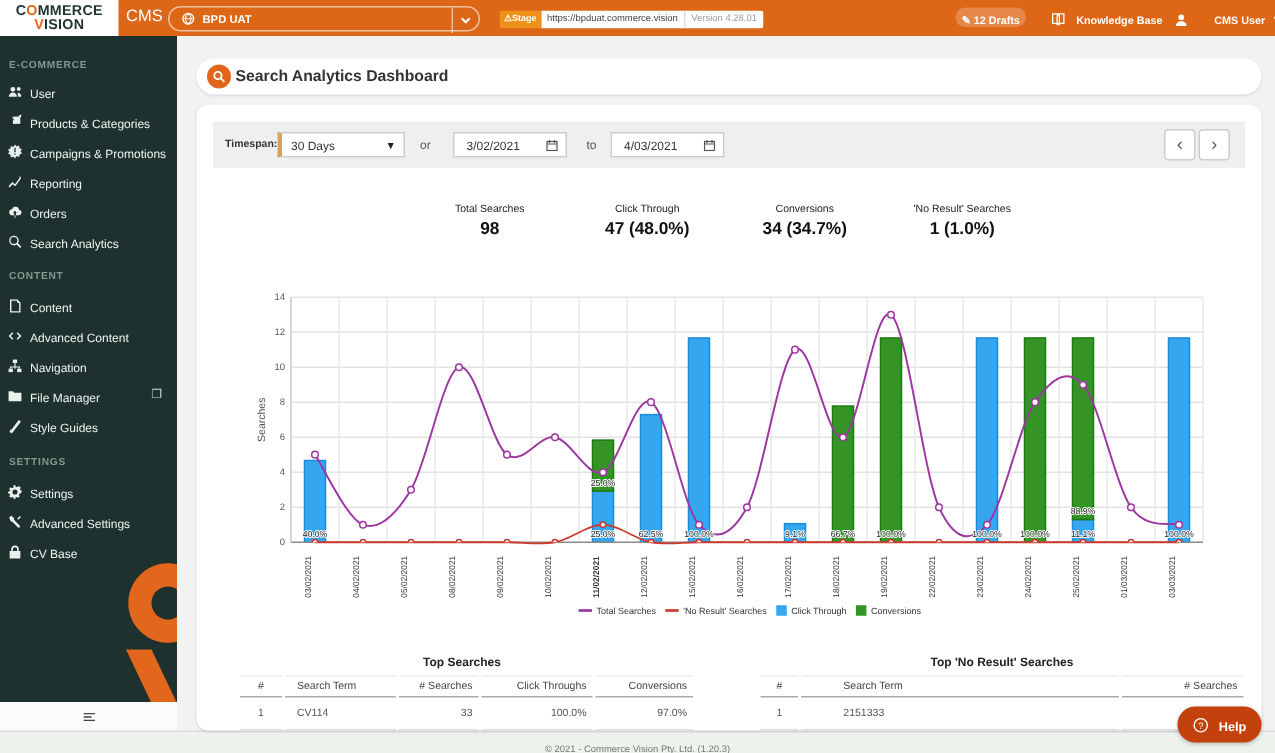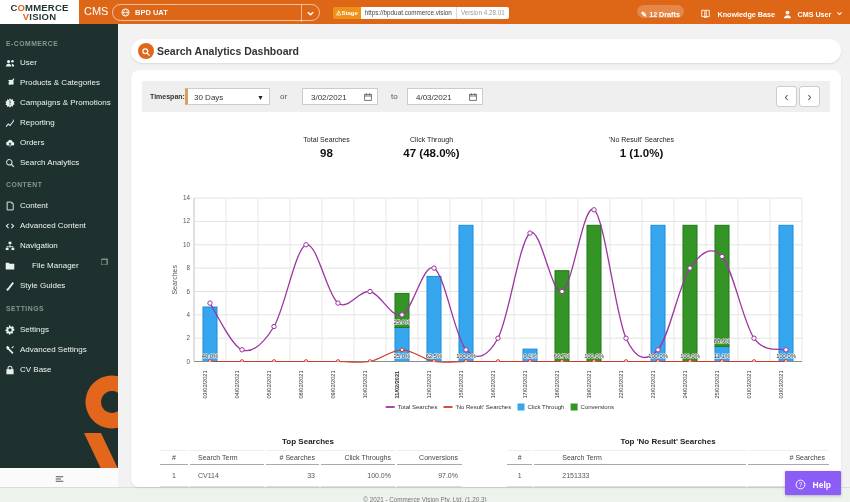--- a/index.html
+++ b/index.html
@@ -39,21 +39,21 @@
     <svg width="9" height="10" viewBox="0 0 12 13" style="vertical-align:-2px">
         <path d="M1 1.5h4a2 2 0 012 2v8a2 2 0 00-2-1.5H1zM11 1.5H7a2 2 0 00-2 2v8a2 2 0 012-1.5h4z" fill="none" stroke="#fff" stroke-width="1.2"></path>
       </svg>
     <span style="font-size:7.2px;font-weight:bold;color:#fff;margin-left:3px">Knowledge Base</span>
   </div>
   <div class="abs" style="left:783px;top:5px;height:13px;line-height:13px;white-space:nowrap">
     <svg width="9" height="9" viewBox="0 0 14 14" style="vertical-align:-1.5px">
         <circle cx="7" cy="4" r="3" fill="#fff"></circle>
         <path d="M1.5 13c0-3 2.4-5 5.5-5s5.5 2 5.5 5z" fill="#fff"></path>
       </svg>
-    <span style="font-size:7.2px;font-weight:bold;color:#fff;margin-left:1px">CMS User</span>
+    <span style="font-size:7.2px;font-weight:bold;color:#fff;margin-left:13px">CMS User</span>
     <svg width="7" height="7" viewBox="0 0 10 10" style="vertical-align:0">
         <path d="M2 3.5l3 3 3-3" fill="none" stroke="#fff" stroke-width="1.5"></path>
       </svg>
   </div>
 </div>
 
 <div class="abs" style="left:0;top:24px;width:118px;height:478px;background:#1e312f;overflow:hidden">
   <svg class="abs" style="left:0;top:0" width="118" height="478" xmlns="http://www.w3.org/2000/svg">
     <g fill="#e2661b">
       <path d="M112 351.5 a26.5 26.5 0 1 0 0.01 0 Z M112 367 a11 11 0 1 1 -0.01 0 Z" fill-rule="evenodd"></path>
@@ -99,21 +99,21 @@
     <div style="position:absolute;left:4px;top:212px;width:112px;height:16px;white-space:nowrap"><span style="display:inline-block;vertical-align:middle;width:12px;text-align:center"><svg width="10" height="10" viewBox="0 0 14 14" fill="#e8f1ec" xmlns="http://www.w3.org/2000/svg">
           <rect x="5" y="1" width="4" height="3.2"></rect>
           <rect x="1" y="9.5" width="4" height="3.2"></rect>
           <rect x="9" y="9.5" width="4" height="3.2"></rect>
           <path d="M6.5 4.2h1v2.3h-1z"></path>
           <path d="M2.5 7.5h9v1h-9z"></path>
           <path d="M2.5 7.5h1v2h-1zM10.5 7.5h1v2h-1zM6.5 6h1v3.5h-1z"></path>
         </svg></span><span style="vertical-align:middle;margin-left:4px;color:#eef4f0;font-size:8px">Navigation</span></div>
     <div style="position:absolute;left:4px;top:232px;width:112px;height:16px;white-space:nowrap"><span style="display:inline-block;vertical-align:middle;width:12px;text-align:center"><svg width="10" height="10" viewBox="0 0 14 14" fill="#e8f1ec" xmlns="http://www.w3.org/2000/svg">
           <path d="M1 2.5h4l1.5 1.5H13v8H1z"></path>
-        </svg></span><span style="vertical-align:middle;margin-left:16px;color:#eef4f0;font-size:8px">File Manager</span><span style="position:absolute;right:8px;top:2px;color:#cfd9d3;font-size:8px">❐</span></div>
+        </svg></span><span style="vertical-align:middle;margin-left:4px;color:#eef4f0;font-size:8px">File Manager</span><span style="position:absolute;right:8px;top:2px;color:#cfd9d3;font-size:8px">❐</span></div>
     <div style="position:absolute;left:4px;top:252px;width:112px;height:16px;white-space:nowrap"><span style="display:inline-block;vertical-align:middle;width:12px;text-align:center"><svg width="10" height="10" viewBox="0 0 14 14" fill="#e8f1ec" xmlns="http://www.w3.org/2000/svg">
           <path d="M2 12.5L10.5 1.5l2 1.5-8.5 11z"></path>
           <path d="M2 12.5l2.5-.8-1.9-1.4z"></path>
         </svg></span><span style="vertical-align:middle;margin-left:4px;color:#eef4f0;font-size:8px">Style Guides</span></div>
   <div class="abs" style="left:6px;top:281px;font-size:6.8px;font-weight:bold;color:#84988f;letter-spacing:.5px">SETTINGS</div>
   <div style="position:absolute;left:4px;top:296px;width:112px;height:16px;white-space:nowrap"><span style="display:inline-block;vertical-align:middle;width:12px;text-align:center"><svg width="10" height="10" viewBox="0 0 14 14" fill="#e8f1ec" xmlns="http://www.w3.org/2000/svg">
           <path d="M7 4.6A2.4 2.4 0 107 9.4 2.4 2.4 0 007 4.6zm5.5 3.6l-1.5.4a4 4 0 01-.4 1l.8 1.4-1.4 1.4-1.4-.8a4 4 0 01-1 .4L7.2 13.5H5.8l-.4-1.5a4 4 0 01-1-.4L3 12.4 1.6 11l.8-1.4a4 4 0 01-.4-1L.5 8.2V6.8l1.5-.4a4 4 0 01.4-1L1.6 4 3 2.6l1.4.8a4 4 0 011-.4L5.8.5h1.4l.4 1.5a4 4 0 011 .4L11 1.6 12.4 3l-.8 1.4a4 4 0 01.4 1l1.5.4z" fill-rule="evenodd"></path>
         </svg></span><span style="vertical-align:middle;margin-left:4px;color:#eef4f0;font-size:8px">Settings</span></div>
     <div style="position:absolute;left:4px;top:316px;width:112px;height:16px;white-space:nowrap"><span style="display:inline-block;vertical-align:middle;width:12px;text-align:center"><svg width="10" height="10" viewBox="0 0 14 14" fill="#e8f1ec" xmlns="http://www.w3.org/2000/svg">
           <path d="M1.5 3l2-2 3 3-.7.7 5.5 5.5a1.2 1.2 0 01-1.7 1.7L4.1 6.4 3.4 7zM12.5 2.5L10 5l-1-1 2.5-2.5z"></path>
@@ -171,20 +171,24 @@
   </div>
 
   <div class="abs" style="left:143px;top:66px;width:420px;height:36px">
     <div class="abs" style="left:0;top:0;width:105px;text-align:center">
       <div style="font-size:7px;color:#222">Total Searches</div>
       <div style="font-size:11.5px;font-weight:bold;color:#111;margin-top:4px">98</div>
     </div>
     <div class="abs" style="left:105px;top:0;width:105px;text-align:center">
       <div style="font-size:7px;color:#222">Click Through</div>
       <div style="font-size:11.5px;font-weight:bold;color:#111;margin-top:4px">47 (48.0%)</div>
+    </div>
+    <div class="abs" style="left:210px;top:0;width:105px;text-align:center">
+      <div style="font-size:7px;color:#222">Conversions</div>
+      <div style="font-size:11.5px;font-weight:bold;color:#111;margin-top:4px">34 (34.7%)</div>
     </div>
     <div class="abs" style="left:315px;top:0;width:105px;text-align:center">
       <div style="font-size:7px;color:#222">'No Result' Searches</div>
       <div style="font-size:11.5px;font-weight:bold;color:#111;margin-top:4px">1 (1.0%)</div>
     </div>
   </div>
 
   <svg width="710" height="245" style="position:absolute;left:0;top:105px" xmlns="http://www.w3.org/2000/svg">
 <line x1="63.0" y1="163.2" x2="671.0" y2="163.2" stroke="#e3e3e3" stroke-width="1"></line>
 <line x1="63.0" y1="139.8" x2="671.0" y2="139.8" stroke="#e3e3e3" stroke-width="1"></line>
@@ -369,19 +373,19 @@
       <tr>
         <td style="font-size:7px;color:#555;text-align:center;border-bottom:1px solid #ddd;padding:7px 0">1</td>
         <td style="font-size:7px;color:#555;text-align:left;padding:7px 0 7px 28px;border-bottom:1px solid #ddd">2151333</td>
         <td style="font-size:7px;color:#555;text-align:right;padding:7px 4px 7px 0;border-bottom:1px solid #ddd"></td>
       </tr>
     </tbody>
       </table>
   </div>
 </div>
 
-<div class="abs" style="left:785px;top:471px;width:56px;height:24px;background:#8b5cf6;border-radius:1px;text-align:center;line-height:24px;box-shadow:0 1px 3px rgba(0,0,0,.25)">
+<div class="abs" style="left:785px;top:471px;width:56px;height:24px;background:#c2410c;border-radius:12px;text-align:center;line-height:24px;box-shadow:0 1px 3px rgba(0,0,0,.25)">
   <svg width="11" height="11" viewBox="0 0 14 14" style="vertical-align:-2px">
       <circle cx="7" cy="7" r="5.6" fill="none" stroke="#fff" stroke-width="1.2"></circle>
       <text x="7" y="9.8" text-anchor="middle" font-size="8" fill="#fff" font-family="Liberation Sans">?</text>
     </svg>
   <span style="font-size:8.5px;font-weight:bold;color:#fff;margin-left:2px">Help</span>
 </div>
 
 </body></html>

